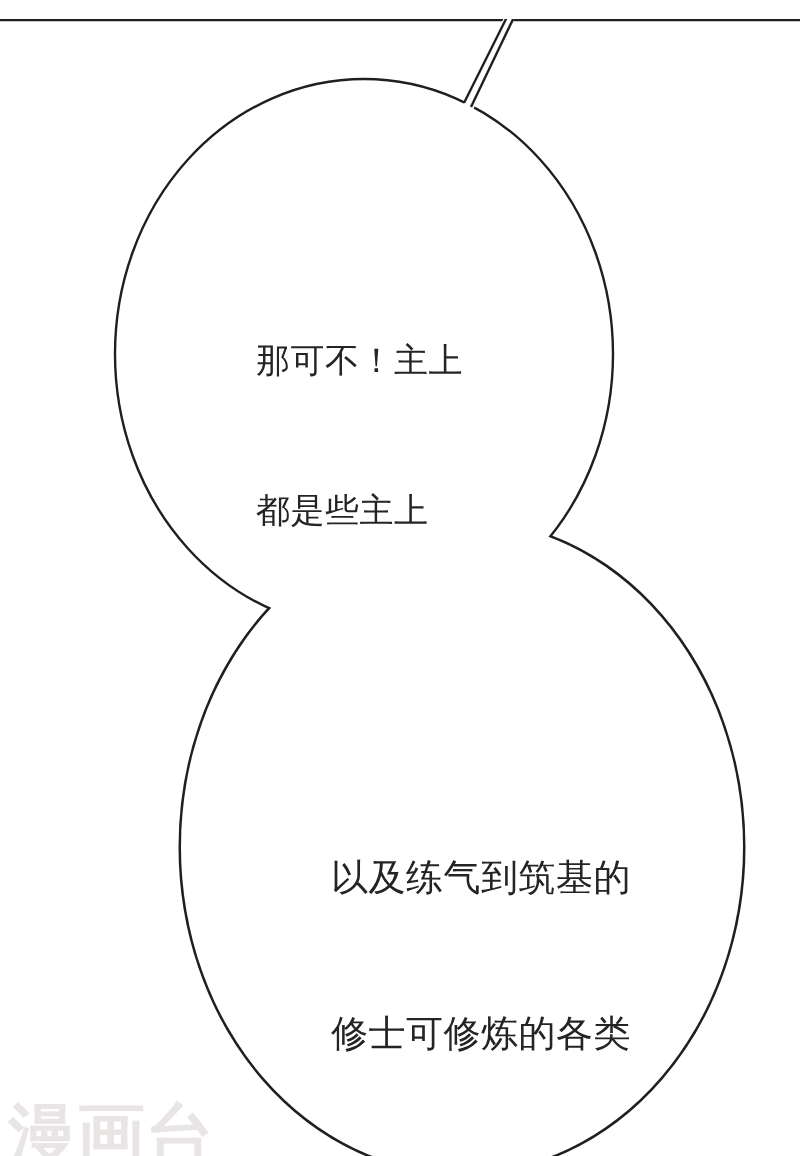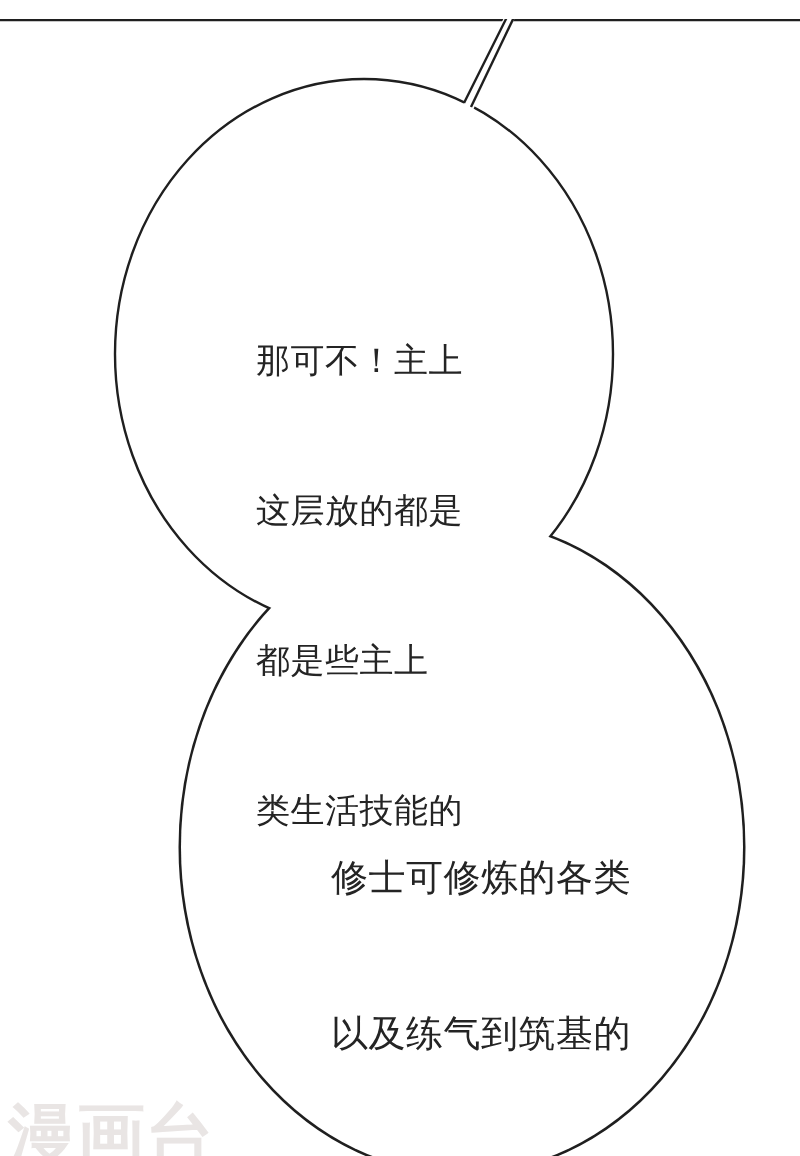--- a/index.html
+++ b/index.html
@@ -96,27 +96,25 @@
     <ellipse class="bubble-fill" cx="462" cy="828" rx="281" ry="326"></ellipse>
 
     <polygon class="tail-fill" points="507,-8 518,-8 473,91 463.5,85"></polygon>
 
     <line class="tail-line" x1="509" y1="-6" x2="464" y2="84"></line>
     <line class="tail-line" x1="516" y1="-6" x2="471" y2="88"></line>
   </svg>
 
   <div class="speech-text text1">
     <div>那可不！主上</div>
-    <div>这层放的都是</div>
     <div>都是些主上</div>
-    <div>类生活技能的</div>
   </div>
 
   <div class="speech-text text2">
+    <div>以及练气到筑基的</div>
     <div>修士可修炼的各类</div>
-    <div>以及练气到筑基的</div>
     <div>功法，都是些主上</div>
     
   </div>
 
   <div class="watermark">漫画台</div>
 
 </div>
 
 </body></html>

